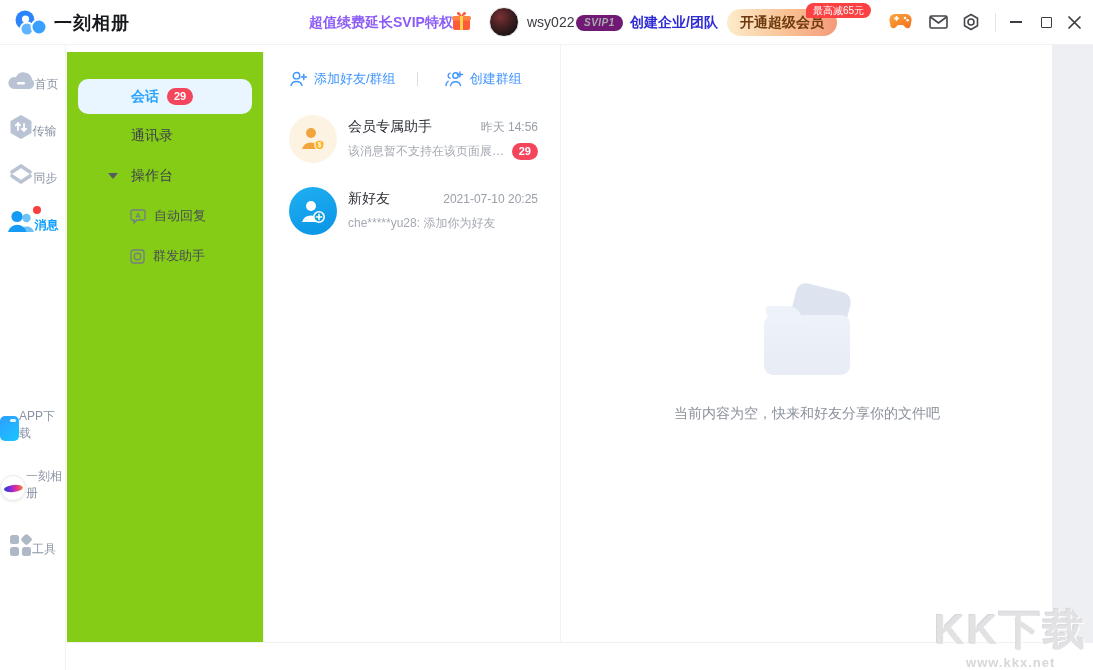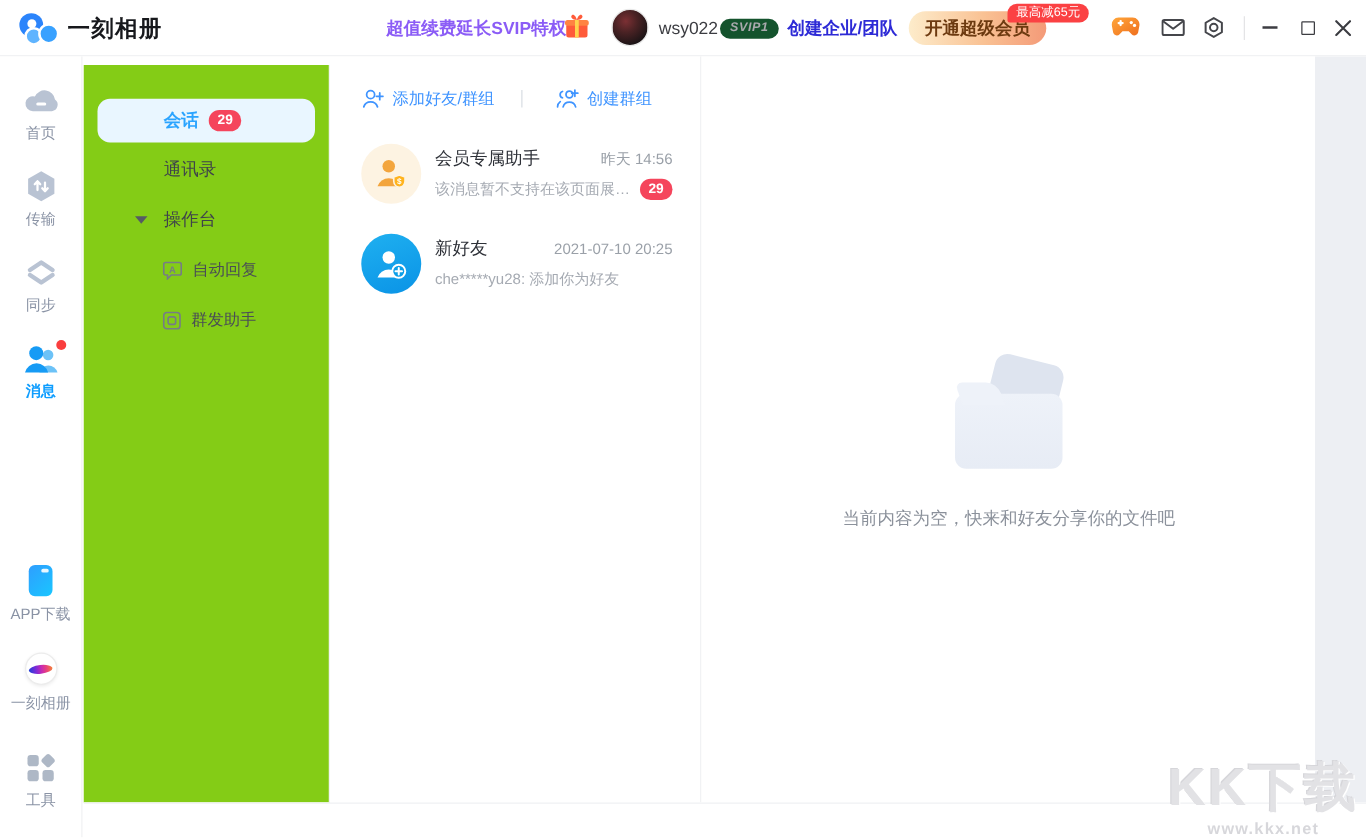--- a/index.html
+++ b/index.html
@@ -10,36 +10,36 @@
   
   .titlebar { position:absolute; top:0; left:0; right:0; height:45px; background:#fff; border-bottom:1px solid #f1f2f4; z-index:10; }
   .logo { position:absolute; left:12px; top:8px; }
   .app-title { position:absolute; left:54px; top:11px; font-size:18px; font-weight:700; color:#17181c; letter-spacing:1px; }
   .renewal-link { position:absolute; left:309px; top:14px; font-size:14px; font-weight:600; color:#8b5cf6; cursor:pointer; }
   .gift { position:absolute; left:451px; top:11px; }
   .user-avatar { position:absolute; left:489px; top:7px; width:30px; height:30px; border-radius:50%;
     background:radial-gradient(circle at 38% 32%, #7c3034 0%, #4a2224 35%, #1c1416 75%); border:1px solid #e8e8e8; }
   .username { position:absolute; left:527px; top:14px; font-size:14px; color:#3c3d42; }
   .svip-badge { position:absolute; left:576px; top:15px; height:16px; line-height:15px; padding:0 8px; border-radius:8px;
-    background:#14532d; color:#a9a9ad; font-size:10px; font-weight:700; font-style:italic; letter-spacing:.5px; }
+    background:#701a75; color:#a9a9ad; font-size:10px; font-weight:700; font-style:italic; letter-spacing:.5px; }
   .create-team-link { position:absolute; left:630px; top:14px; font-size:14px; font-weight:600; color:#2d2ad6; cursor:pointer; }
   .member-btn { position:absolute; left:727px; top:9px; width:110px; height:27px; border-radius:14px; text-align:center; line-height:27px;
     background:linear-gradient(90deg,#fdeccb 0%,#f9c193 55%,#f49a78 100%); color:#6d3a10; font-size:14px; font-weight:700; cursor:pointer; }
   .member-badge { position:absolute; left:806px; top:3px; height:15px; line-height:15px; padding:0 7px; border-radius:8px 8px 8px 2px;
     background:#fb4143; color:#fff; font-size:10px; z-index:2; }
   .tb-icon { position:absolute; top:13px; cursor:pointer; }
   .win-divider { position:absolute; left:995px; top:13px; width:1px; height:19px; background:#e4e4e6; }
   .win-btn { position:absolute; top:6px; width:26px; height:32px; display:flex; align-items:center; justify-content:center; cursor:pointer; }
   .min-glyph { width:12px; height:0; border-bottom:2px solid #3c3d42; }
   .max-glyph { width:11px; height:11px; border:1.5px solid #3c3d42; border-radius:1px; }
 
   
   .rail { position:absolute; top:45px; left:0; bottom:0; width:66px; background:#fff; border-right:1px solid #f1f2f4;
     display:flex; flex-direction:column; align-items:center; padding-top:22px; z-index:5; }
-  .rail-item { display:flex; flex-direction:column; align-items:center; margin-bottom:21px; cursor:pointer; }
+  .rail-item { display:flex; flex-direction:row; align-items:flex-end; margin-bottom:21px; cursor:pointer; }
   .rail-icon { height:26px; display:flex; align-items:center; justify-content:center; position:relative; }
   .rail-label { margin-top:5px; font-size:12px; color:#8a93a5; }
   .rail-item.active .rail-label { color:#0d9dff; font-weight:700; }
   .red-dot { position:absolute; right:-6px; top:-2px; width:8px; height:8px; border-radius:50%; background:#fa3e3e; }
   .rail-spacer { height:148px; }
   .phone-icon { width:19px; height:25px; border-radius:5px; background:linear-gradient(135deg,#2f9eff,#19c6ff); position:relative; }
   .phone-icon::before { content:""; position:absolute; top:3px; right:3px; width:6px; height:3px; border-radius:2px; background:rgba(255,255,255,.9); }
   .lens-circle { width:26px; height:26px; border-radius:50%; background:#fff; border:1px solid #ececec; display:flex; align-items:center; justify-content:center; box-shadow:0 1px 3px rgba(0,0,0,.08); }
   .lens-ellipse { width:19px; height:7px; border-radius:50%; transform:rotate(-6deg);
     background:linear-gradient(90deg,#1f3fd8 0%,#7a2bd8 30%,#c92bb0 55%,#e8427c 75%,#f2833a 100%); }

